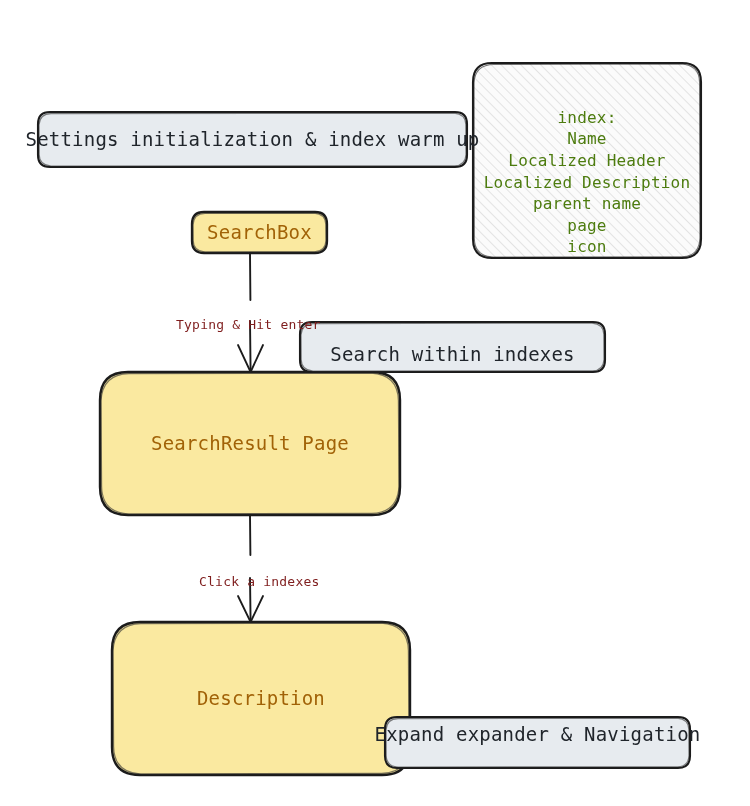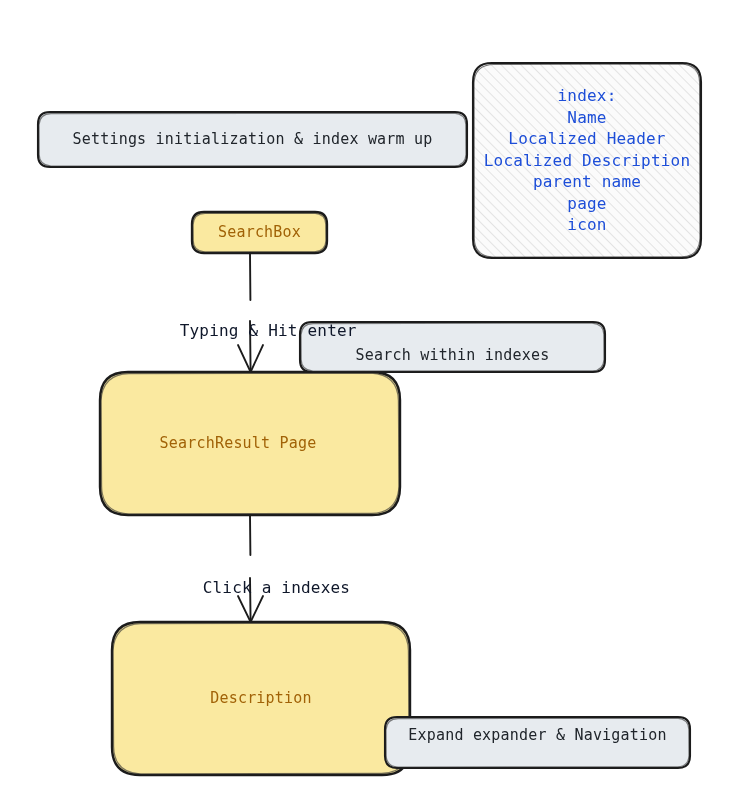--- a/index.html
+++ b/index.html
@@ -33,29 +33,29 @@
     letter-spacing: 0.2px;
   }
   .node-label {
     display: block;
     white-space: pre;
   }
 
   
   .node.yellow  { color: #a16207; }
   .node.grey    { color: #20252b; }
-  .node.hatch   { color: #1d4ed8; }
-  .t-15 { font-size: 15px; }
+  .node.hatch   { color: #4d7c0f; align-items: flex-end; }
+  .t-15 { font-size: 19px; }
   .t-16 { font-size: 16px; }
 
   .edge-label {
     position: absolute;
     white-space: pre;
-    font-size: 16px;
-    color: #0f172a;
+    font-size: 13px;
+    color: #7f1d1d;
     letter-spacing: 0.2px;
   }
 </style>
 </head>
 <body>
 
 <svg id="canvas" viewBox="0 0 750 806">
   <defs>
     <pattern id="hatchPattern" patternUnits="userSpaceOnUse" width="7" height="7" patternTransform="rotate(-45)">
       <rect width="7" height="7" fill="#fbfbfb"></rect>
@@ -148,21 +148,21 @@
 </div>
 
 <div class="node yellow t-15" style="left:192px; top:212px; width:135px; height:41px;">
   <span class="node-label">SearchBox</span>
 </div>
 
 <div class="edge-label" style="left:160px; top:302px;">
   <span>Typing &amp; Hit enter</span>
 </div>
 
-<div class="node yellow t-15" style="left:88px; top:372px; width:300px; height:143px;">
+<div class="node yellow t-15" style="left:100px; top:372px; width:300px; height:143px;">
   <span class="node-label">SearchResult Page</span>
 </div>
 
 <div class="node grey t-15" style="left:300px; top:322px; width:305px; height:66px;">
   <span class="node-label">Search within indexes</span>
 </div>
 
 <div class="edge-label" style="left:183px; top:559px;">
   <span>Click a indexes</span>
 </div>

